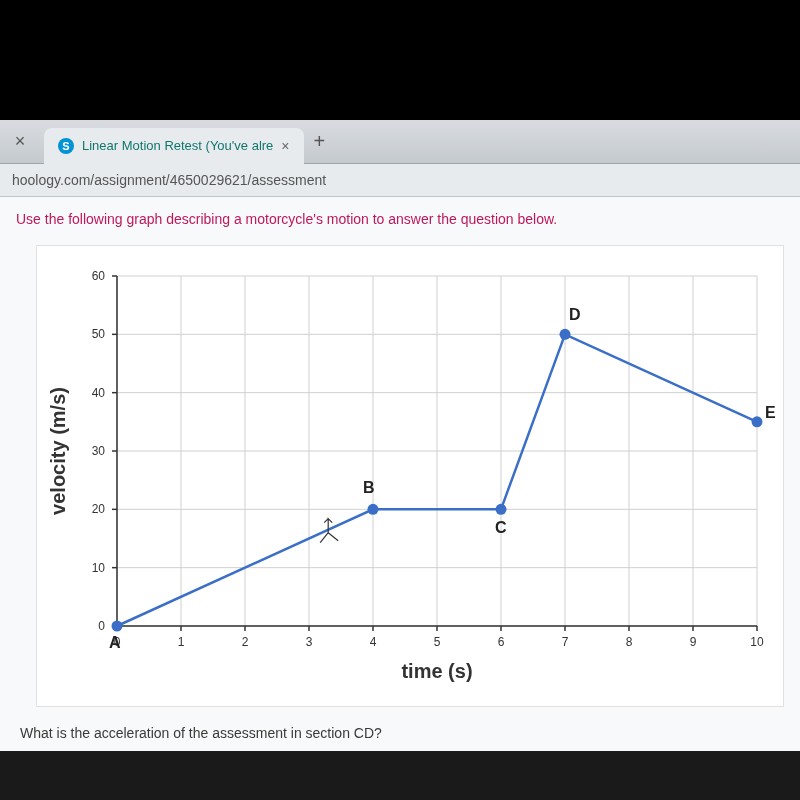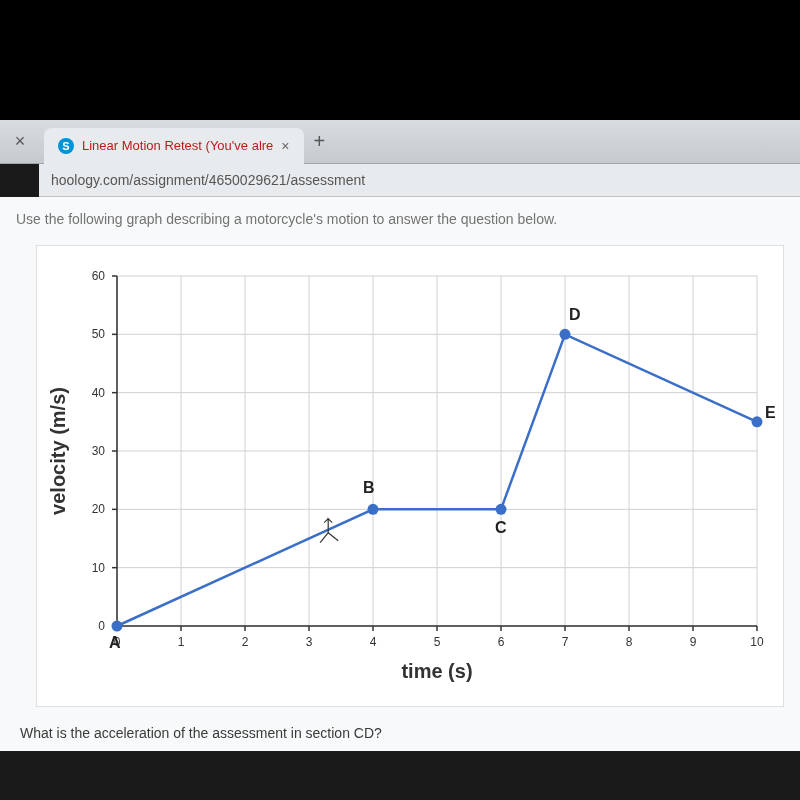--- a/index.html
+++ b/index.html
@@ -51,21 +51,21 @@
       font-size: 11px;
       font-weight: bold;
       display: flex;
       align-items: center;
       justify-content: center;
       margin-right: 8px;
       flex-shrink: 0;
     }
     .tab-title {
       font-size: 13px;
-      color: #b91c1c;
+      color: #0f766e;
       white-space: nowrap;
       overflow: hidden;
       text-overflow: ellipsis;
       flex: 1;
     }
     .tab-close {
       margin-left: 8px;
       color: #666;
       font-size: 14px;
     }
@@ -74,29 +74,28 @@
       color: #555;
       font-size: 20px;
       font-weight: 300;
     }
     .address-bar {
       background: #e8ebee;
       padding: 8px 12px;
       font-size: 14px;
       color: #555;
       border-bottom: 1px solid #c0c5ca;
-      margin-left: 39px;
     }
     .content {
       background: #f8f9fa;
       padding: 14px 16px 10px 16px;
     }
     .question-intro {
       font-size: 14px;
-      color: #737373;
+      color: #be185d;
       margin-bottom: 18px;
     }
     .chart-wrap {
       background: #fff;
       border: 1px solid #e0e0e0;
       padding: 10px 0 10px 0;
       margin-left: 20px;
     }
     .question-below {
       font-size: 14px;

